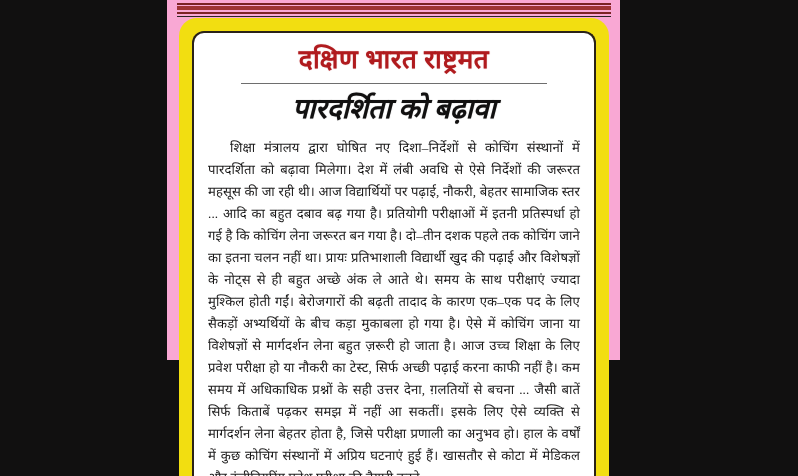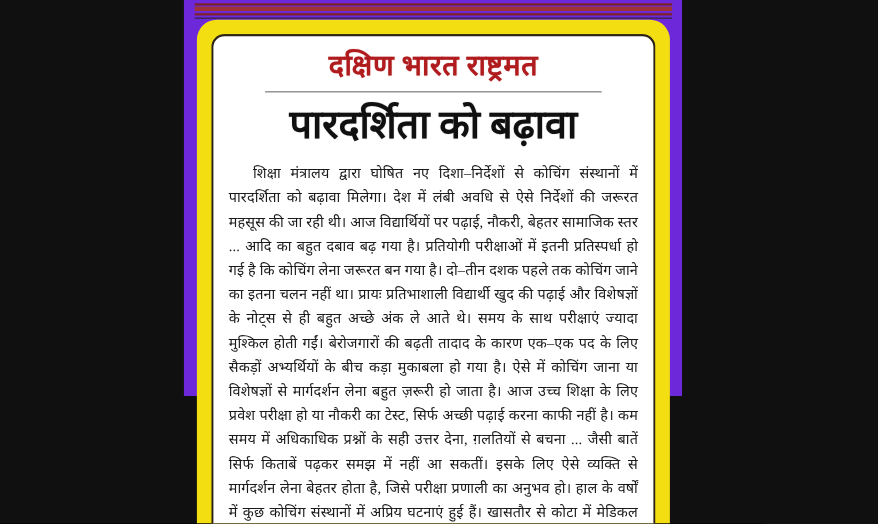--- a/index.html
+++ b/index.html
@@ -34,21 +34,21 @@
   .letterbox.left  { left: 0;  width: 167px; }
   .letterbox.right { right: 0; width: 178px; }
 
   
   #clipping {
     position: absolute;
     left: 167px;
     top: 0;
     width: 453px;
     height: 360px;
-    background: #6d28d9;
+    background: #f9a8d4;
     z-index: 2;
   }
 
   
   .top-rules {
     position: absolute;
     left: 10px;
     top: 3px;
     width: 434px;
     z-index: 3;
@@ -116,24 +116,25 @@
     height: 1px;
     margin: 7px auto 0 auto;
     background: #6e6e6e;
   }
 
   .headline {
     text-align: center;
     color: #111010;
     font-family: "Liberation Serif", serif;
     font-weight: bold;
-    font-size: 36px;
+    font-size: 28px;
     line-height: 1.2;
     margin: 8px 0 0 0;
     text-shadow: 0 0 1px rgba(17,16,16,0.4);
+    font-style: italic;
   }
 
   .body-copy {
     margin: 12px 0 0 0;
     color: #1b1a1a;
     font-family: "Liberation Serif", serif;
     font-size: 13.1px;
     line-height: 1.68;
     text-align: justify;
     text-justify: inter-word;

